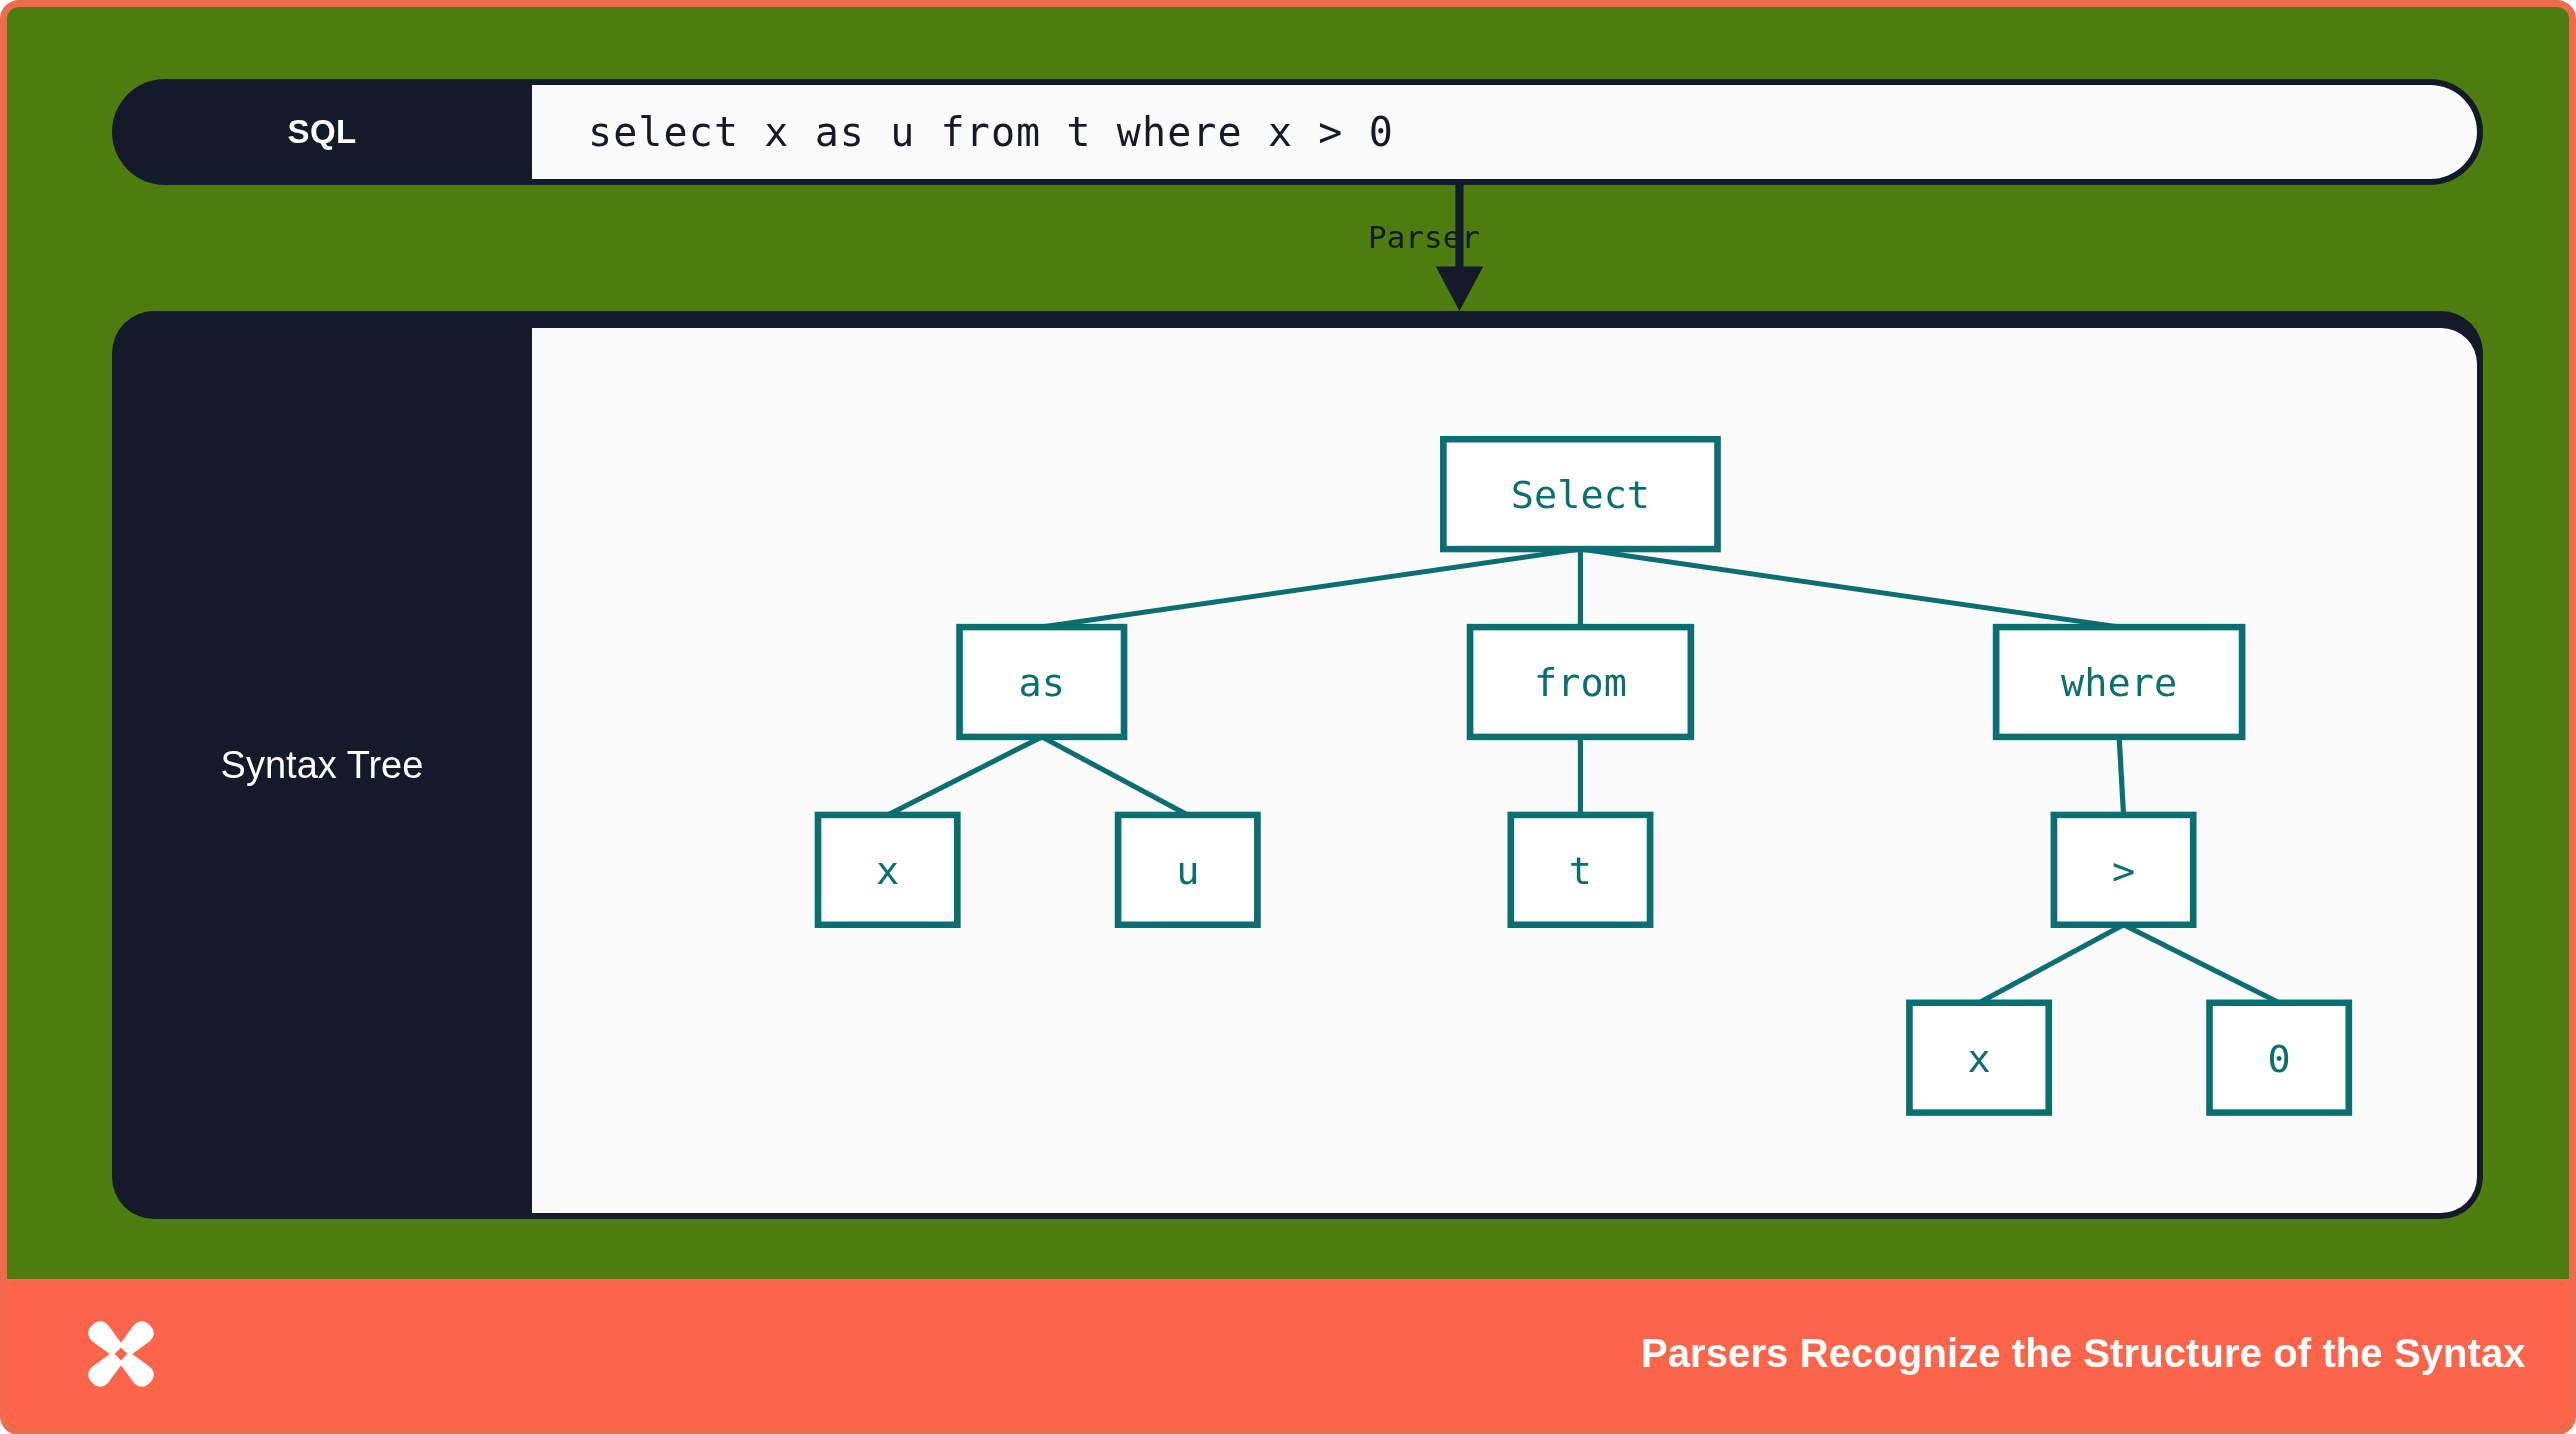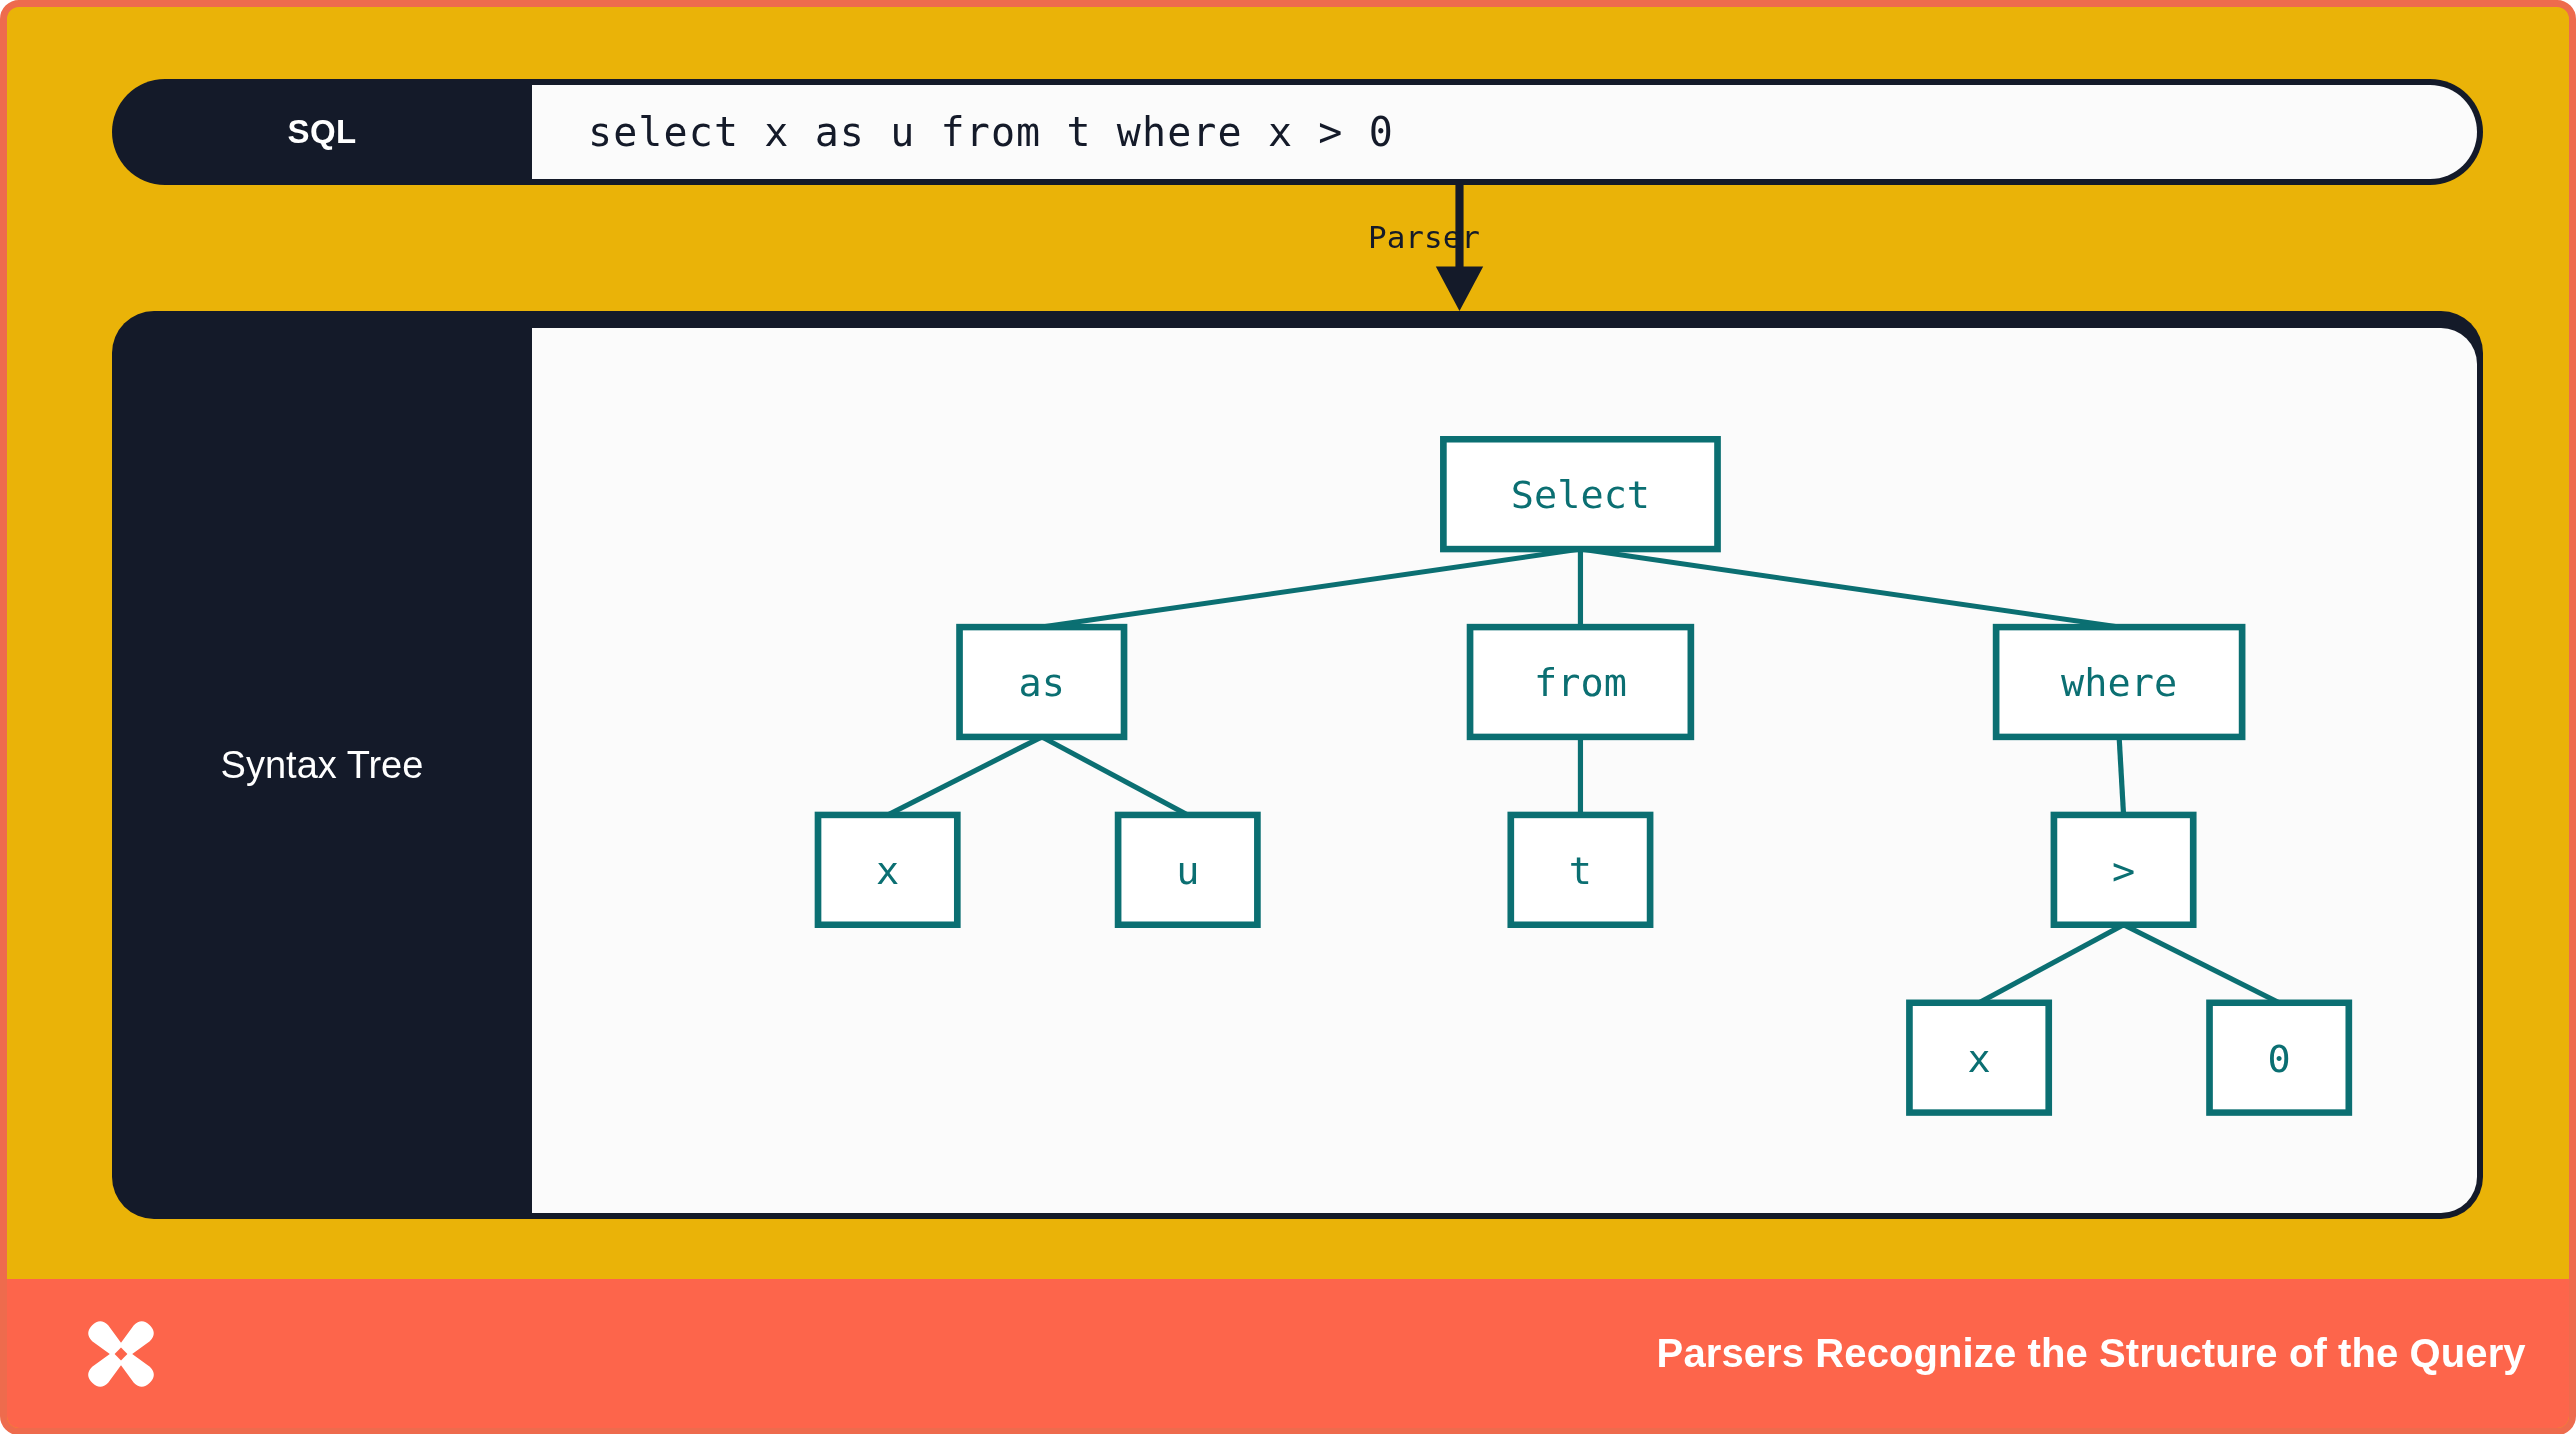--- a/index.html
+++ b/index.html
@@ -14,21 +14,21 @@
     overflow: hidden;
   }
 
   
   #frame {
     position: absolute;
     left: 0; top: 0;
     width: 2576px;
     height: 1435px;
     box-sizing: border-box;
-    background: #eab308;
+    background: #4d7c0f;
     border: 7.4px solid #EE6B4D;
     border-radius: 19px;
     overflow: hidden;
   }
 
   
   #sql-row {
     position: absolute;
     left: 105px;
     top: 72px;
@@ -264,17 +264,17 @@
     </div>
   </div>
 
   <div id="bottom-bar">
     <svg id="logo-mark" viewBox="0 0 100 100">
       <path d="M14 14 Q24 4 34 14 L50 36 L66 14 Q76 4 86 14 Q96 24 86 34 L64 50 L86 66
                Q96 76 86 86 Q76 96 66 86 L50 64 L34 86 Q24 96 14 86 Q4 76 14 66 L36 50 L14 34
                Q4 24 14 14 Z" fill="#FFFFFF"></path>
       <path d="M50 42 L58 50 L50 58 L42 50 Z" fill="#FD654B"></path>
     </svg>
-    <span id="caption-text">Parsers Recognize the Structure of the Query</span>
+    <span id="caption-text">Parsers Recognize the Structure of the Syntax</span>
   </div>
 
 </div>
 
 
 </body></html>

